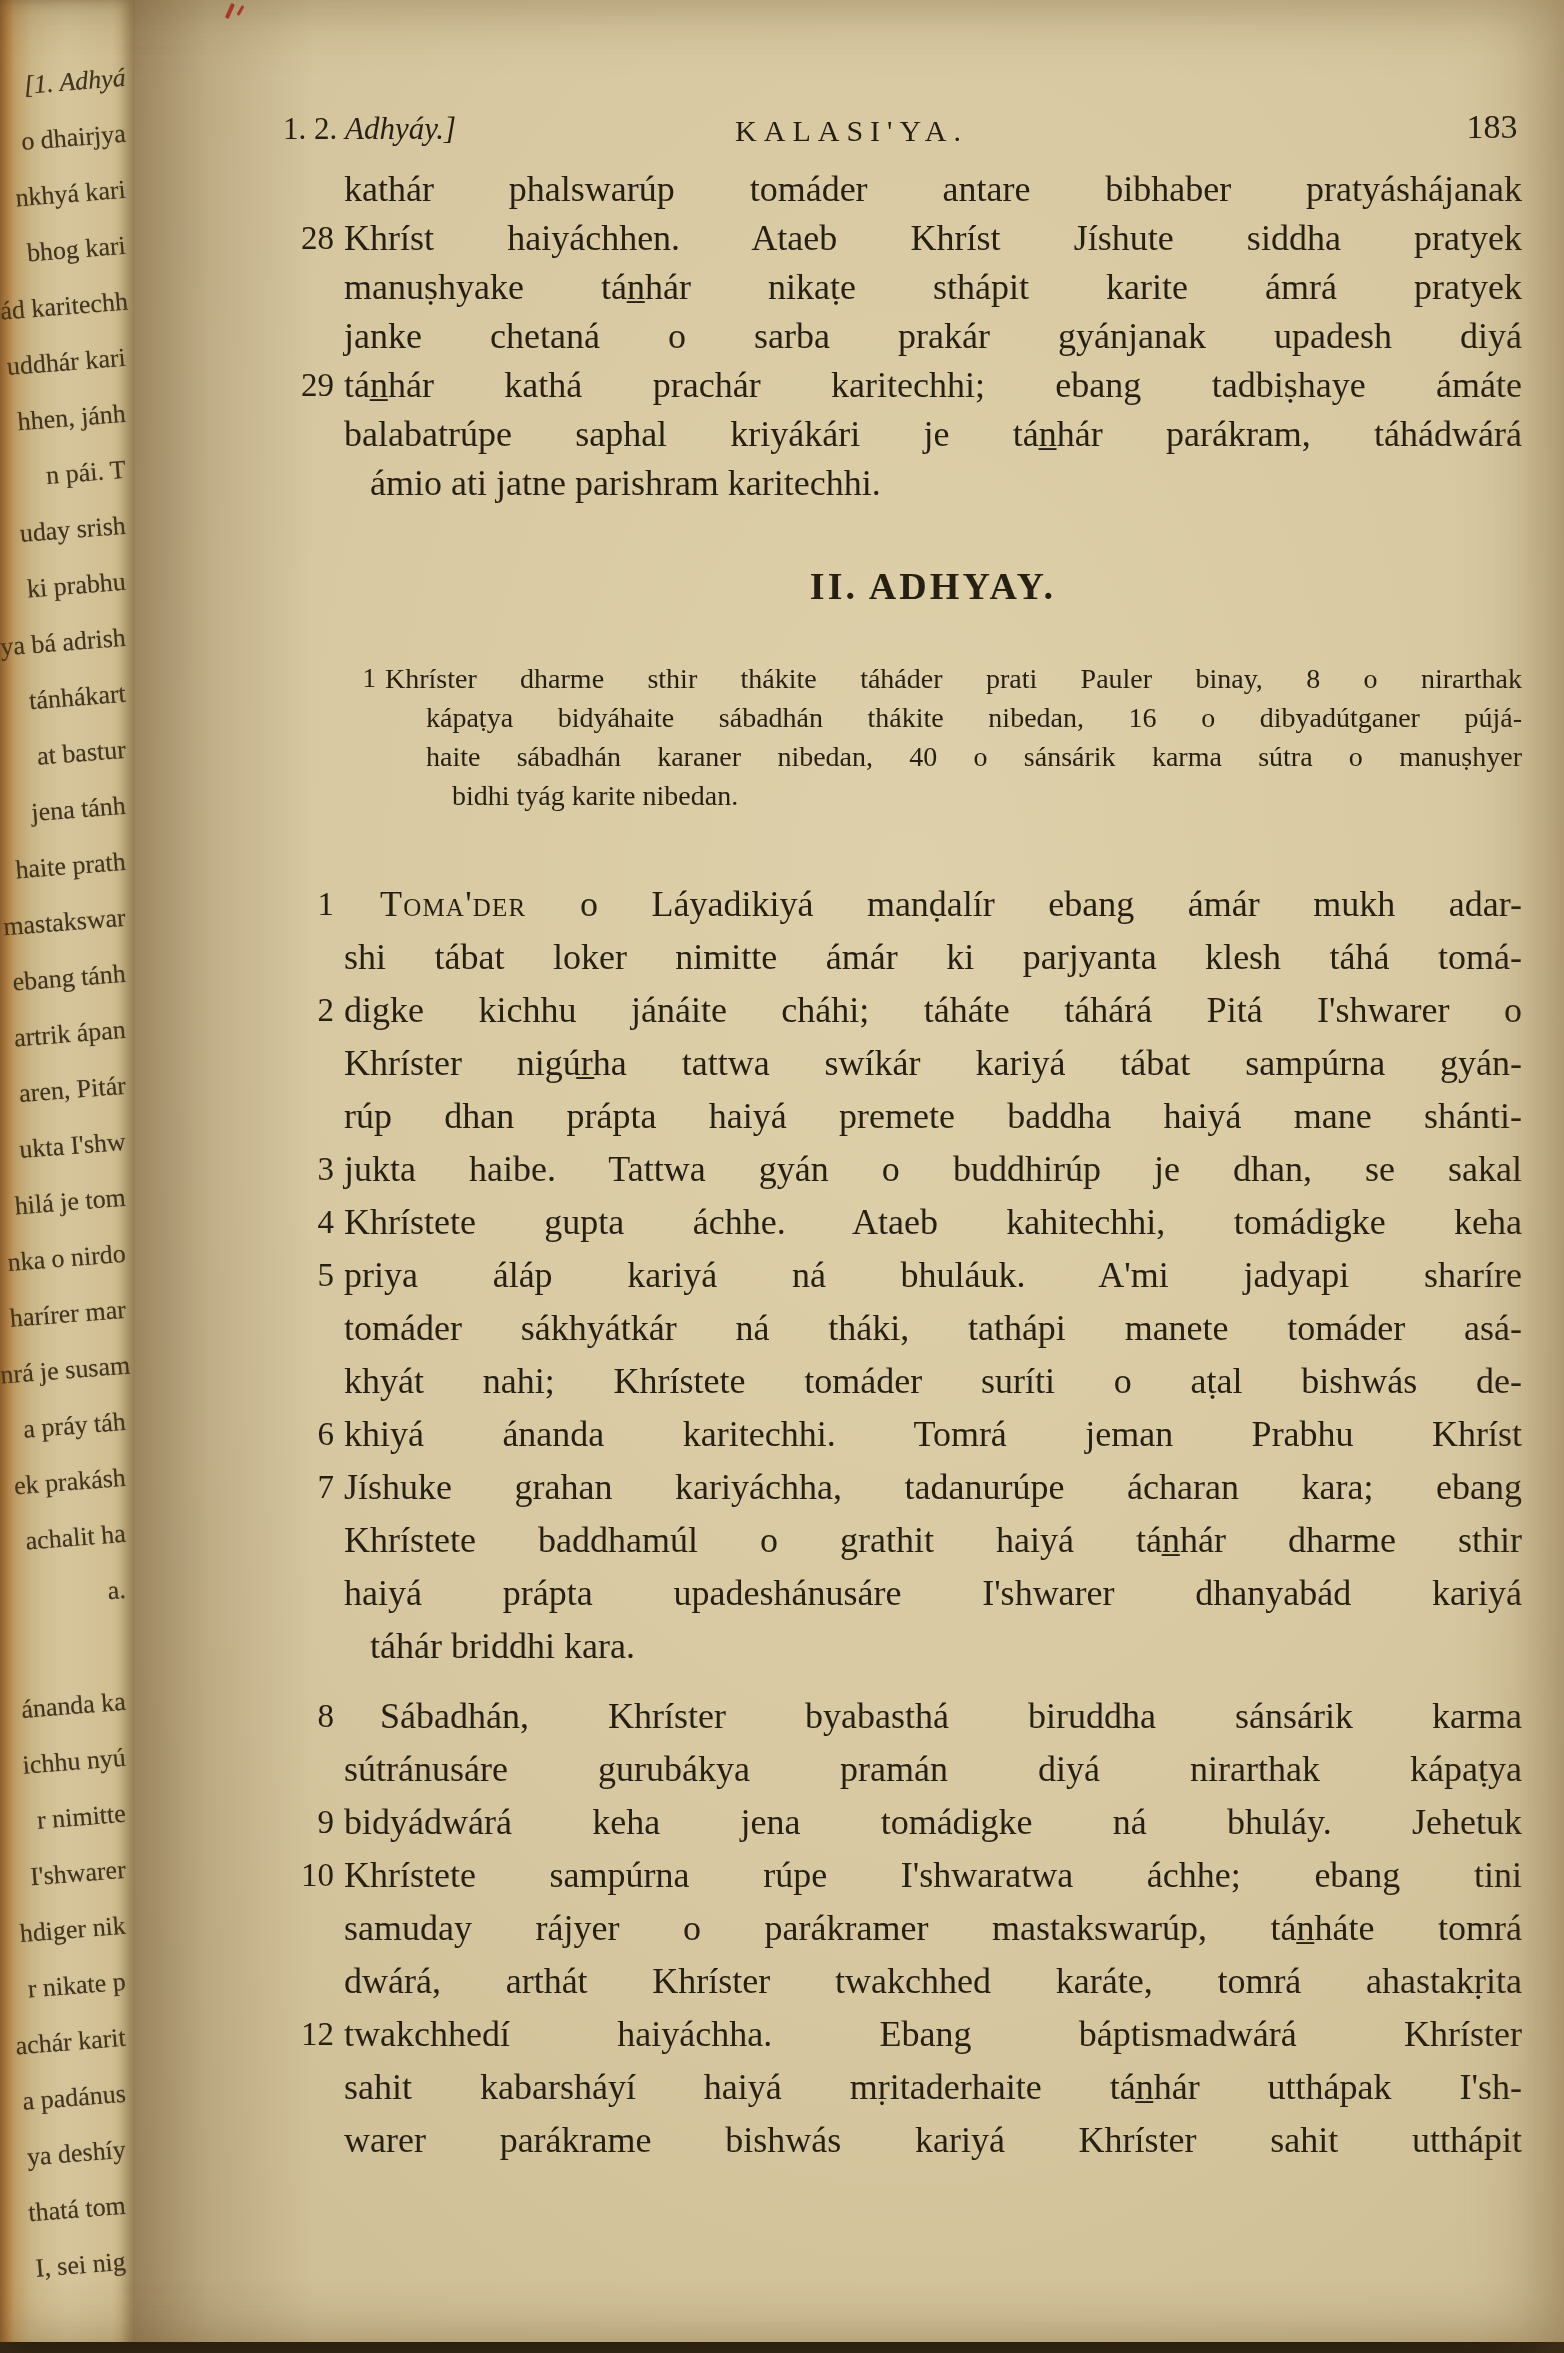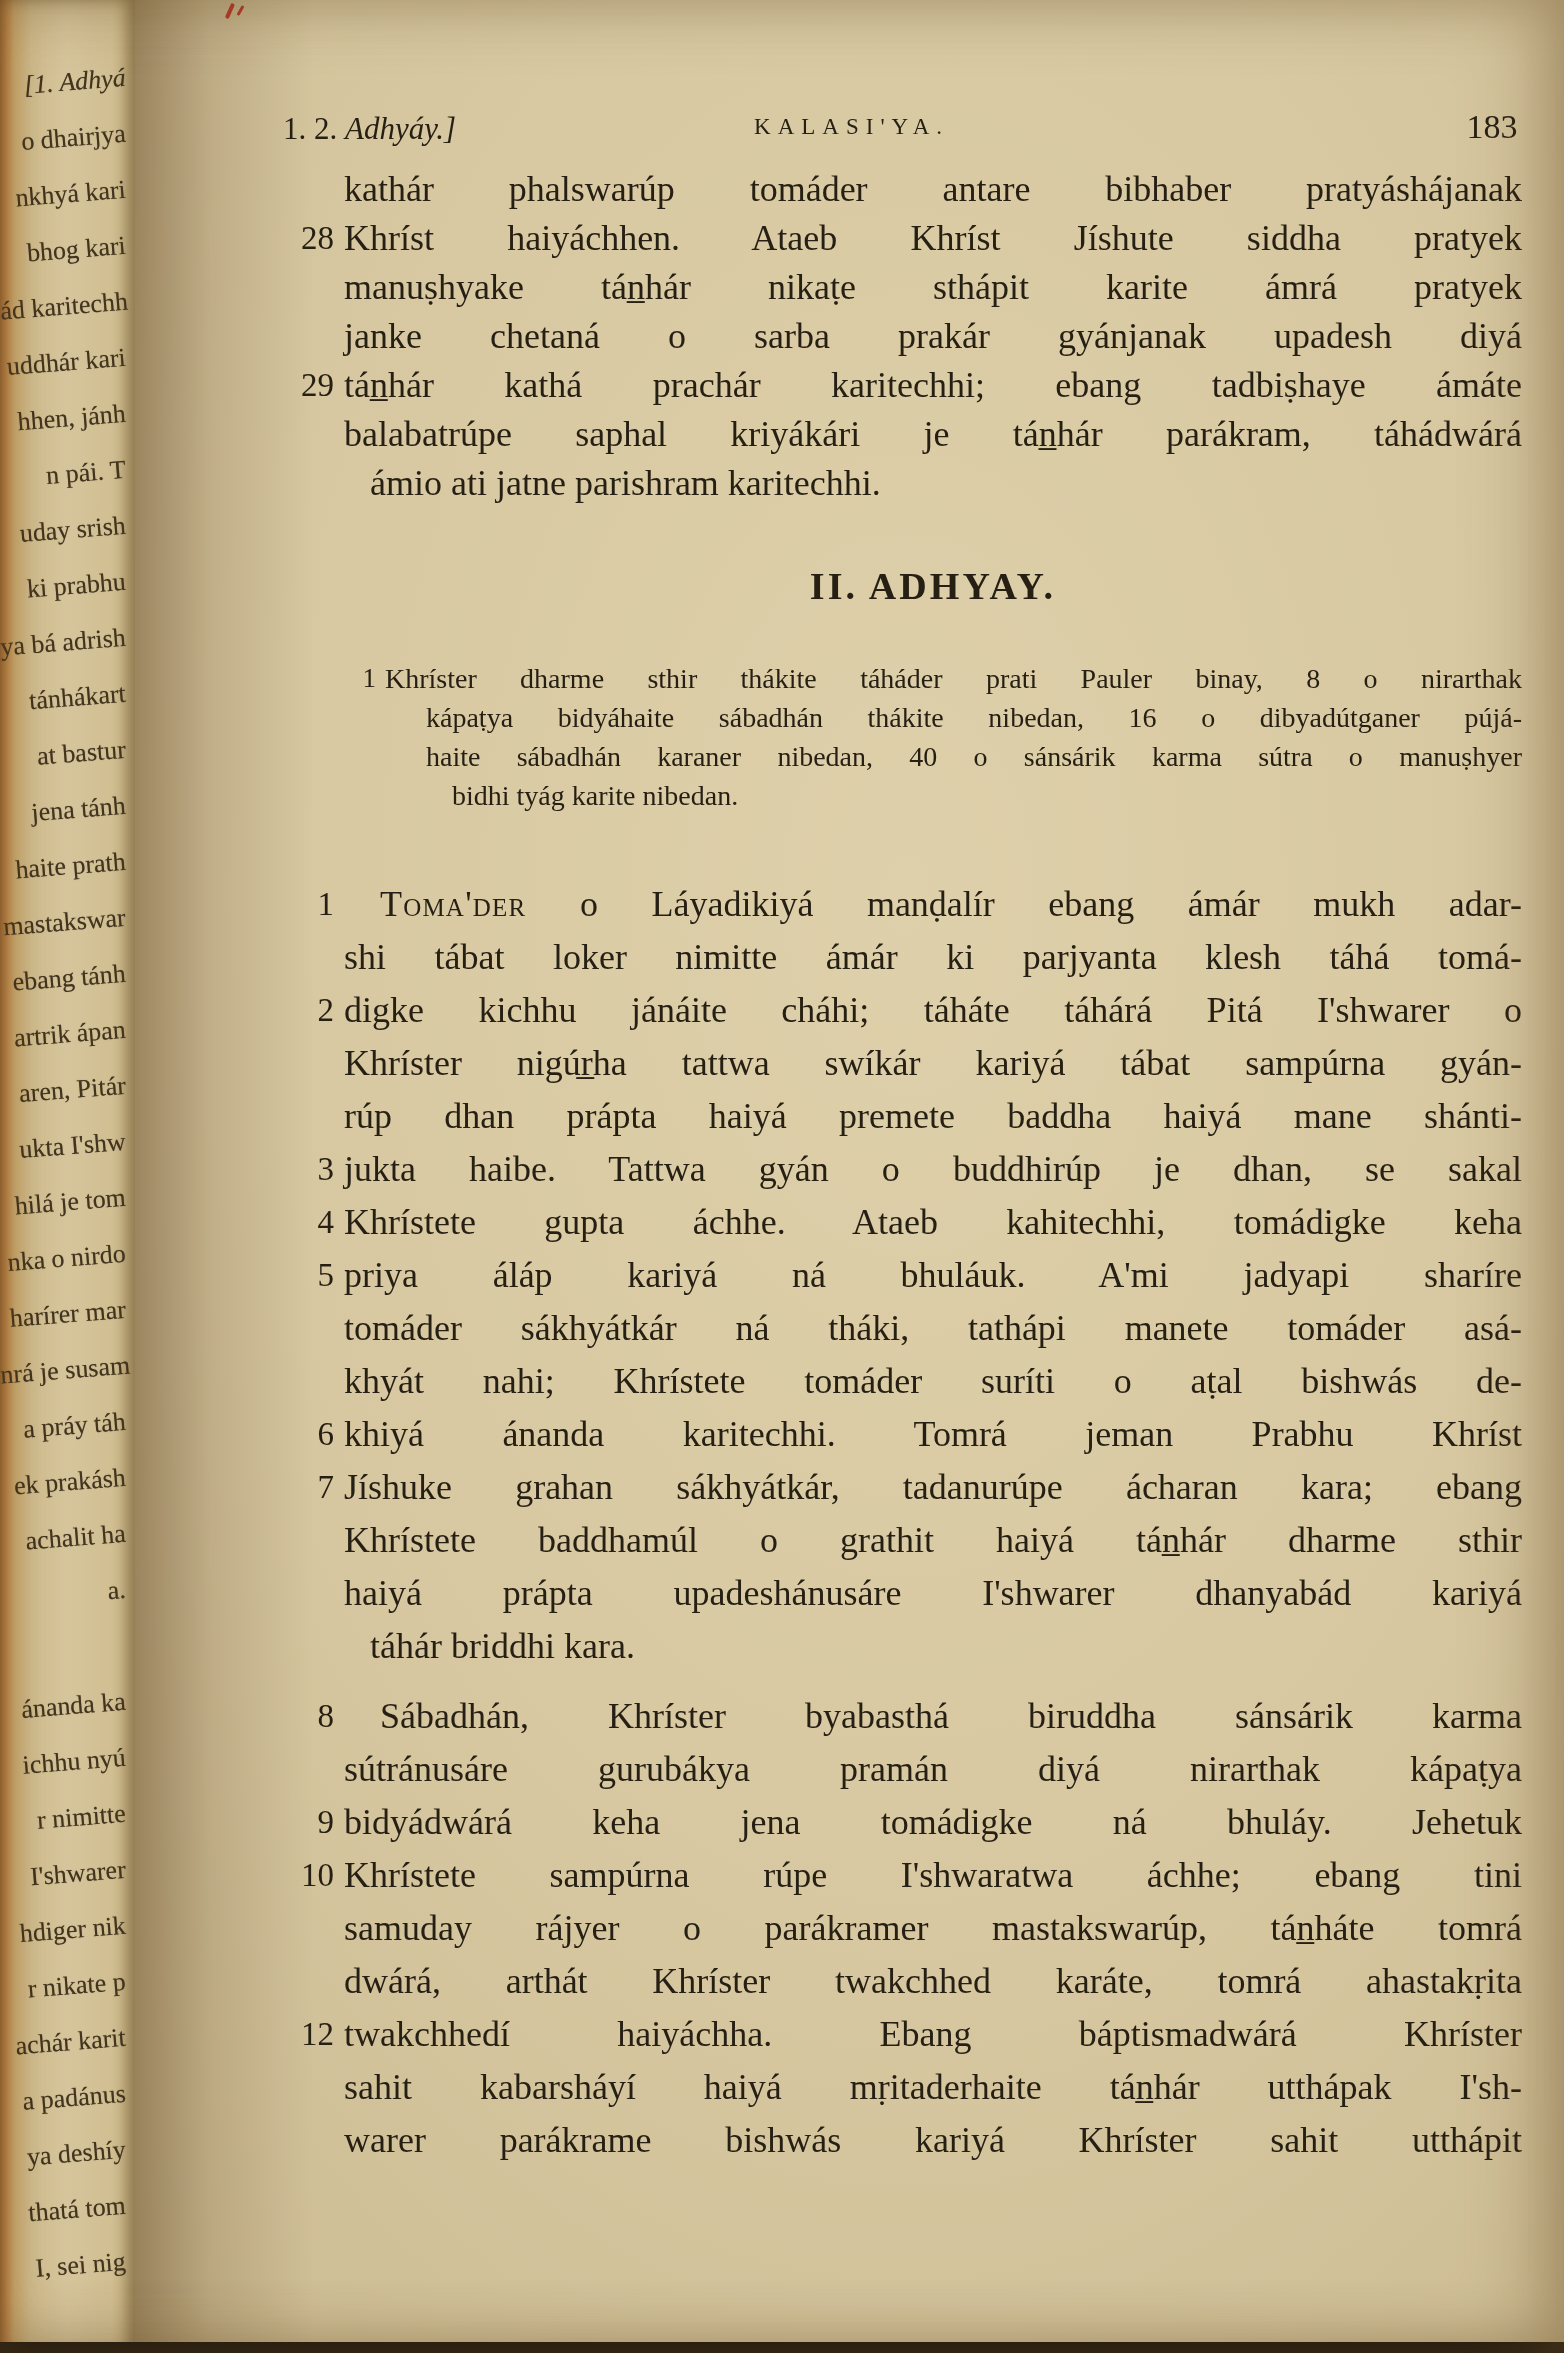--- a/index.html
+++ b/index.html
@@ -28,21 +28,21 @@
     transform:rotate(-4.5deg);transform-origin:100% 50%;
     text-shadow:0 0 0.8px rgba(66,52,30,.5);
   }
   #fragments .frag:first-child{font-style:italic;}
   
   .header{position:absolute;left:283px;top:108px;width:1236px;height:47px;z-index:4;font-size:31px;}
   .header .h-left{position:absolute;left:0;top:3.1px;}
   .h-left .num{font-style:normal;}
   .h-left .ital{font-style:italic;}
   .header .h-center{position:absolute;left:46%;top:6.3px;transform:translateX(-50%);
-    font-size:23px;letter-spacing:7px;}
+    font-size:30px;letter-spacing:7px;}
   .header .h-page{position:absolute;right:1.6px;top:0;font-size:34px;}
   
   .main{position:absolute;left:344px;top:148px;width:1178px;z-index:4;}
   .line{position:relative;}
   .vnum{position:absolute;left:-69px;width:59px;text-align:right;font-size:33px;}
   .ltext{display:block;text-align:justify;text-align-last:justify;}
   .line.short .ltext{text-align-last:left;margin-left:26px;}
   .line.indent .ltext{padding-left:36px;}
   .line.para{margin-top:17px;}
   .textblock{font-size:36px;}
@@ -211,21 +211,21 @@
         <div class="line cont">
           <span class="vnum"></span>
           <span class="ltext">khyát nahi; Khrístete tomáder suríti o aṭal bishwás de-</span>
         </div>
         <div class="line">
           <span class="vnum">6</span>
           <span class="ltext">khiyá ánanda karitechhi.  Tomrá jeman Prabhu Khríst</span>
         </div>
         <div class="line">
           <span class="vnum">7</span>
-          <span class="ltext">Jíshuke grahan sákhyátkár, tadanurúpe ácharan kara; ebang</span>
+          <span class="ltext">Jíshuke grahan kariyáchha, tadanurúpe ácharan kara; ebang</span>
         </div>
         <div class="line cont">
           <span class="vnum"></span>
           <span class="ltext">Khrístete baddhamúl o grathit haiyá tán̲hár dharme sthir</span>
         </div>
         <div class="line cont">
           <span class="vnum"></span>
           <span class="ltext">haiyá prápta upadeshánusáre I'shwarer dhanyabád kariyá</span>
         </div>
         <div class="line short cont">

